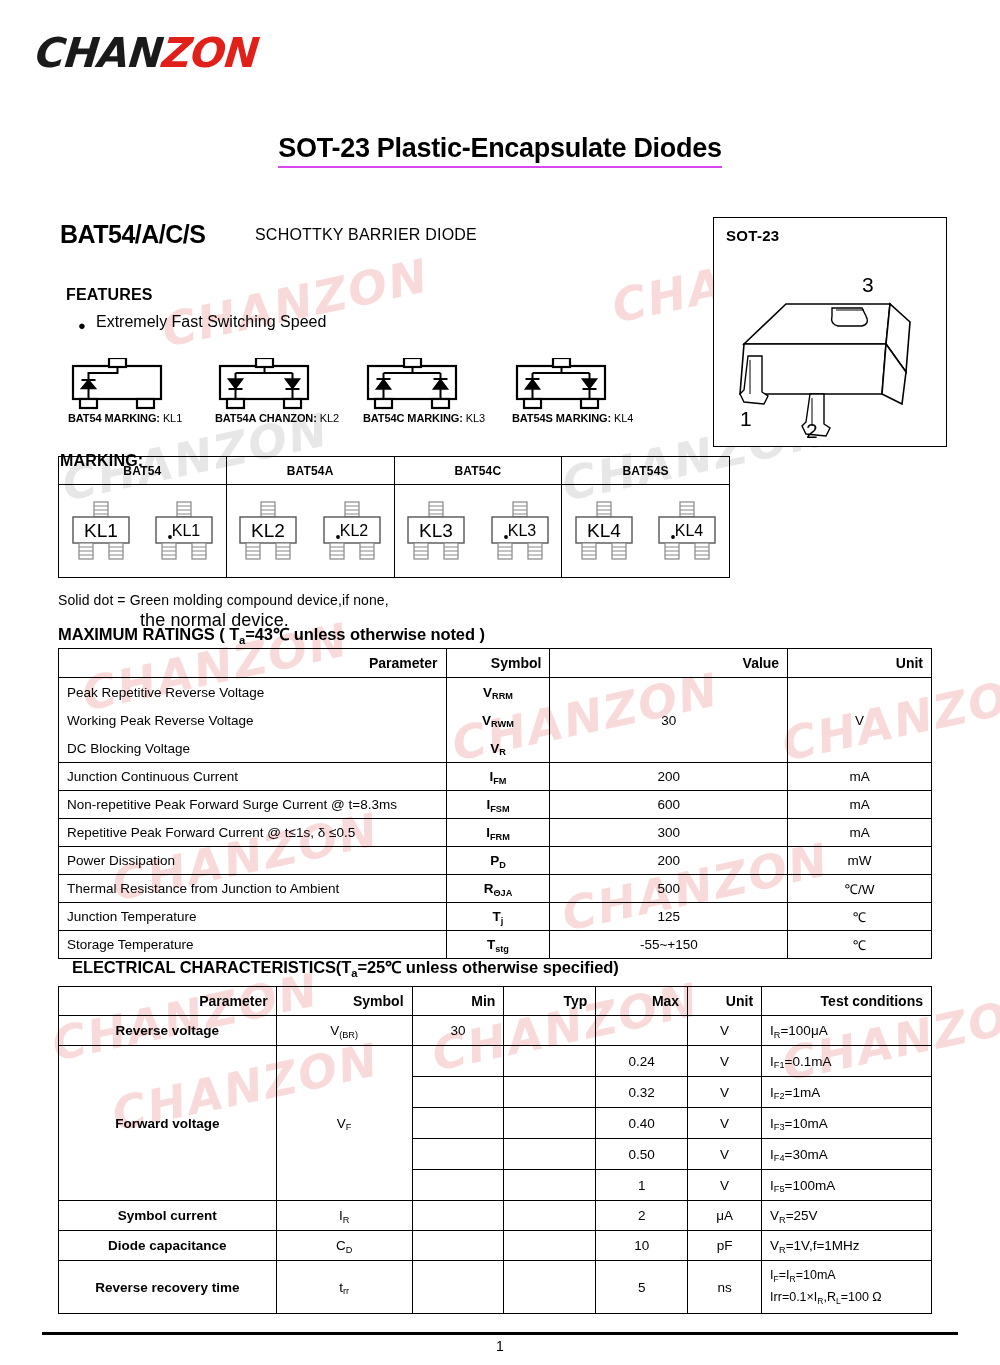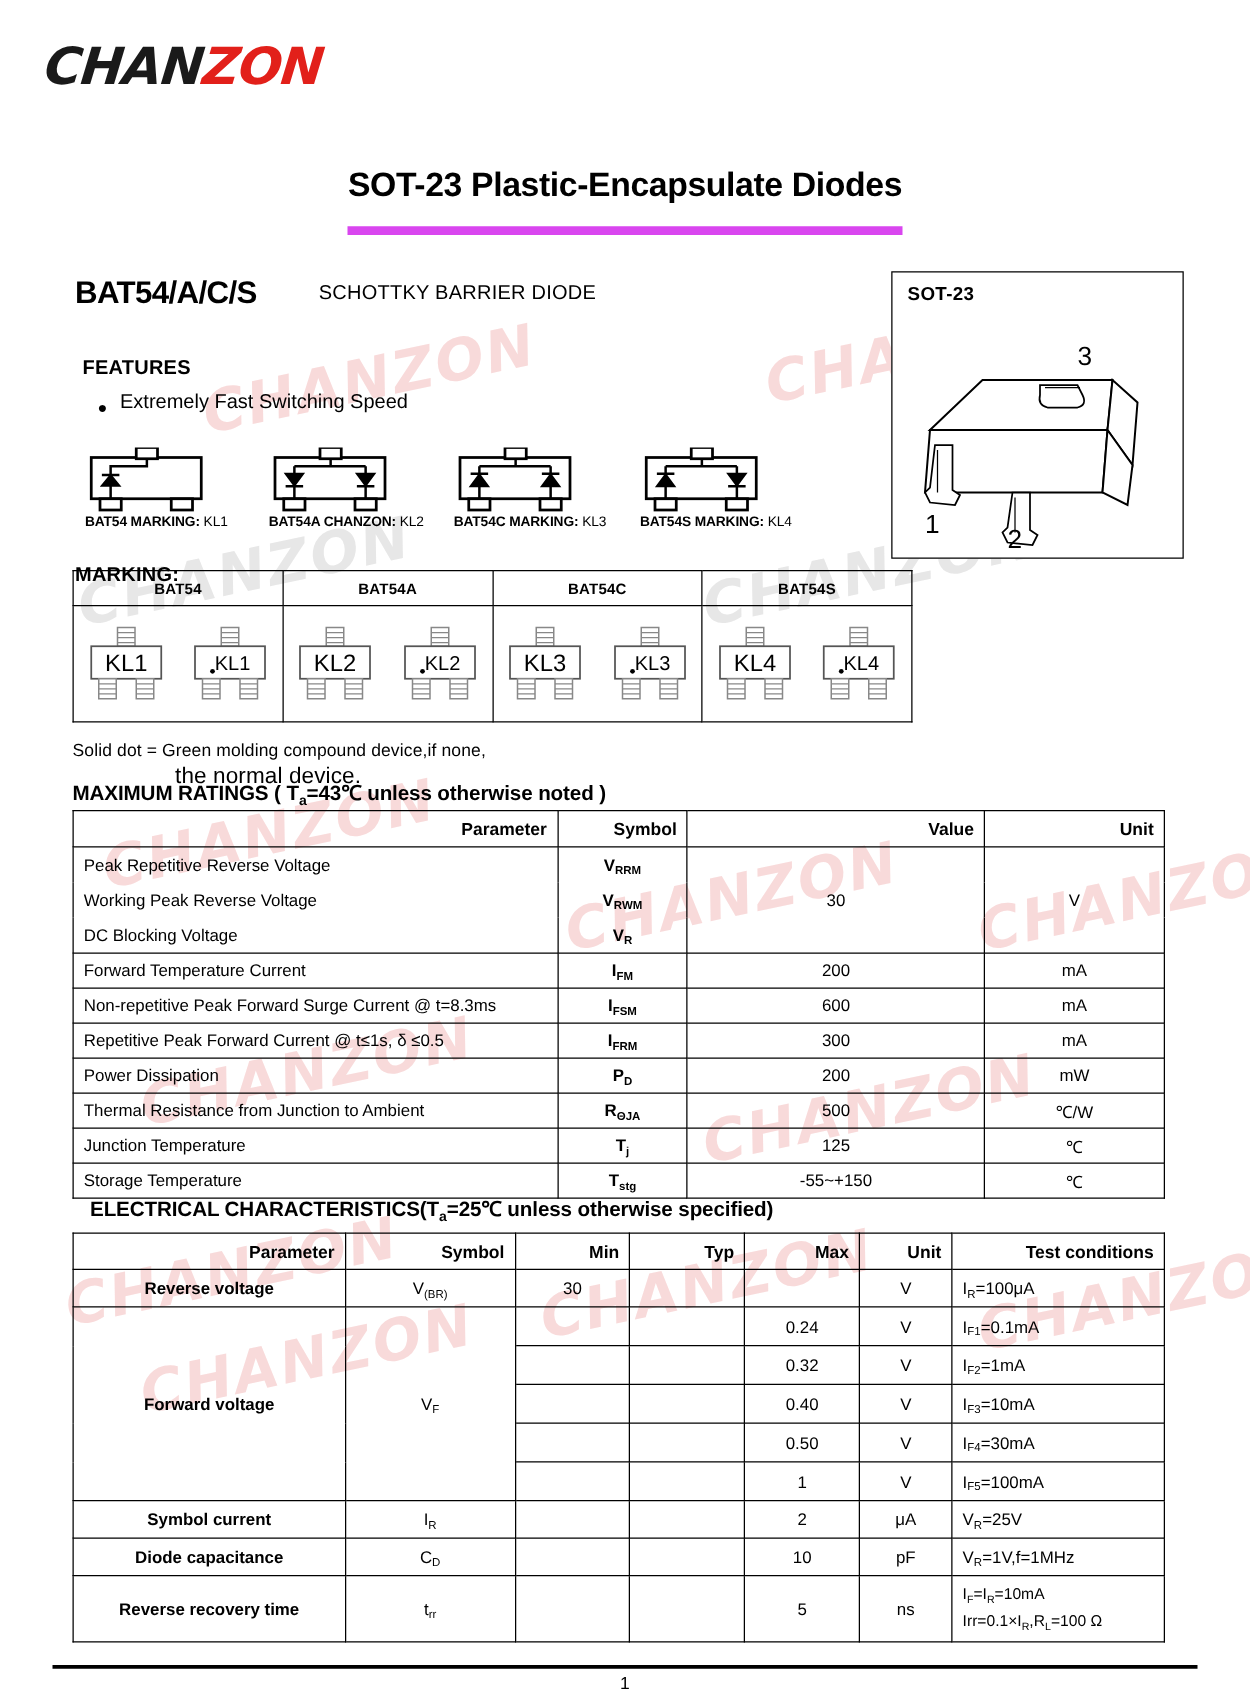--- a/index.html
+++ b/index.html
@@ -24,21 +24,21 @@
   
   .logo{position:absolute;left:36px;top:33px;font-family:"DejaVu Sans",sans-serif;
     font-weight:bold;font-style:italic;font-size:41px;letter-spacing:-1px;line-height:1;
     transform:skewX(-6deg);}
   .logo .k{color:#1a1a1a;}
   .logo .r{color:#e2201a;}
 
   
   .doc-title{position:absolute;left:0;top:133px;width:1000px;text-align:center;
     font-size:27px;font-weight:bold;letter-spacing:-.3px;}
-  .doc-title span{border-bottom:7px solid #d946ef;padding-bottom:18px;}
+  .doc-title span{border-bottom:2px solid #d946ef;padding-bottom:3px;}
 
   
   .partno{position:absolute;left:60px;top:220px;font-size:25px;font-weight:bold;letter-spacing:-.5px;}
   .parttype{position:absolute;left:255px;top:226px;font-size:16px;letter-spacing:.2px;}
 
   
   .features-h{position:absolute;left:66px;top:286px;font-size:16px;font-weight:bold;letter-spacing:.2px;}
   .feat-bullet{position:absolute;left:78px;top:318px;font-size:13px;}
   .feat-text{position:absolute;left:96px;top:313px;font-size:16px;}
 
@@ -408,21 +408,21 @@
         </tr>
         <tr>
           <td class="l" style="height:28px;border-top:none;border-bottom:none;">Working Peak Reverse Voltage</td>
           <td class="c sym" style="border-top:none;border-bottom:none;"><span>V</span><sub>RWM</sub></td>
         </tr>
         <tr>
           <td class="l" style="height:28px;border-top:none;">DC Blocking Voltage</td>
           <td class="c sym" style="border-top:none;"><span>V</span><sub>R</sub></td>
         </tr>
         <tr>
-          <td class="l" style="height:27px">Forward Temperature Current</td>
+          <td class="l" style="height:27px">Junction Continuous Current</td>
           <td class="c sym"><span>I</span><sub>FM</sub></td>
           <td class="c">200</td>
           <td class="c">mA</td>
         </tr>
         <tr>
           <td class="l" style="height:27px">Non-repetitive Peak Forward Surge Current @ t=8.3ms</td>
           <td class="c sym"><span>I</span><sub>FSM</sub></td>
           <td class="c">600</td>
           <td class="c">mA</td>
         </tr>

